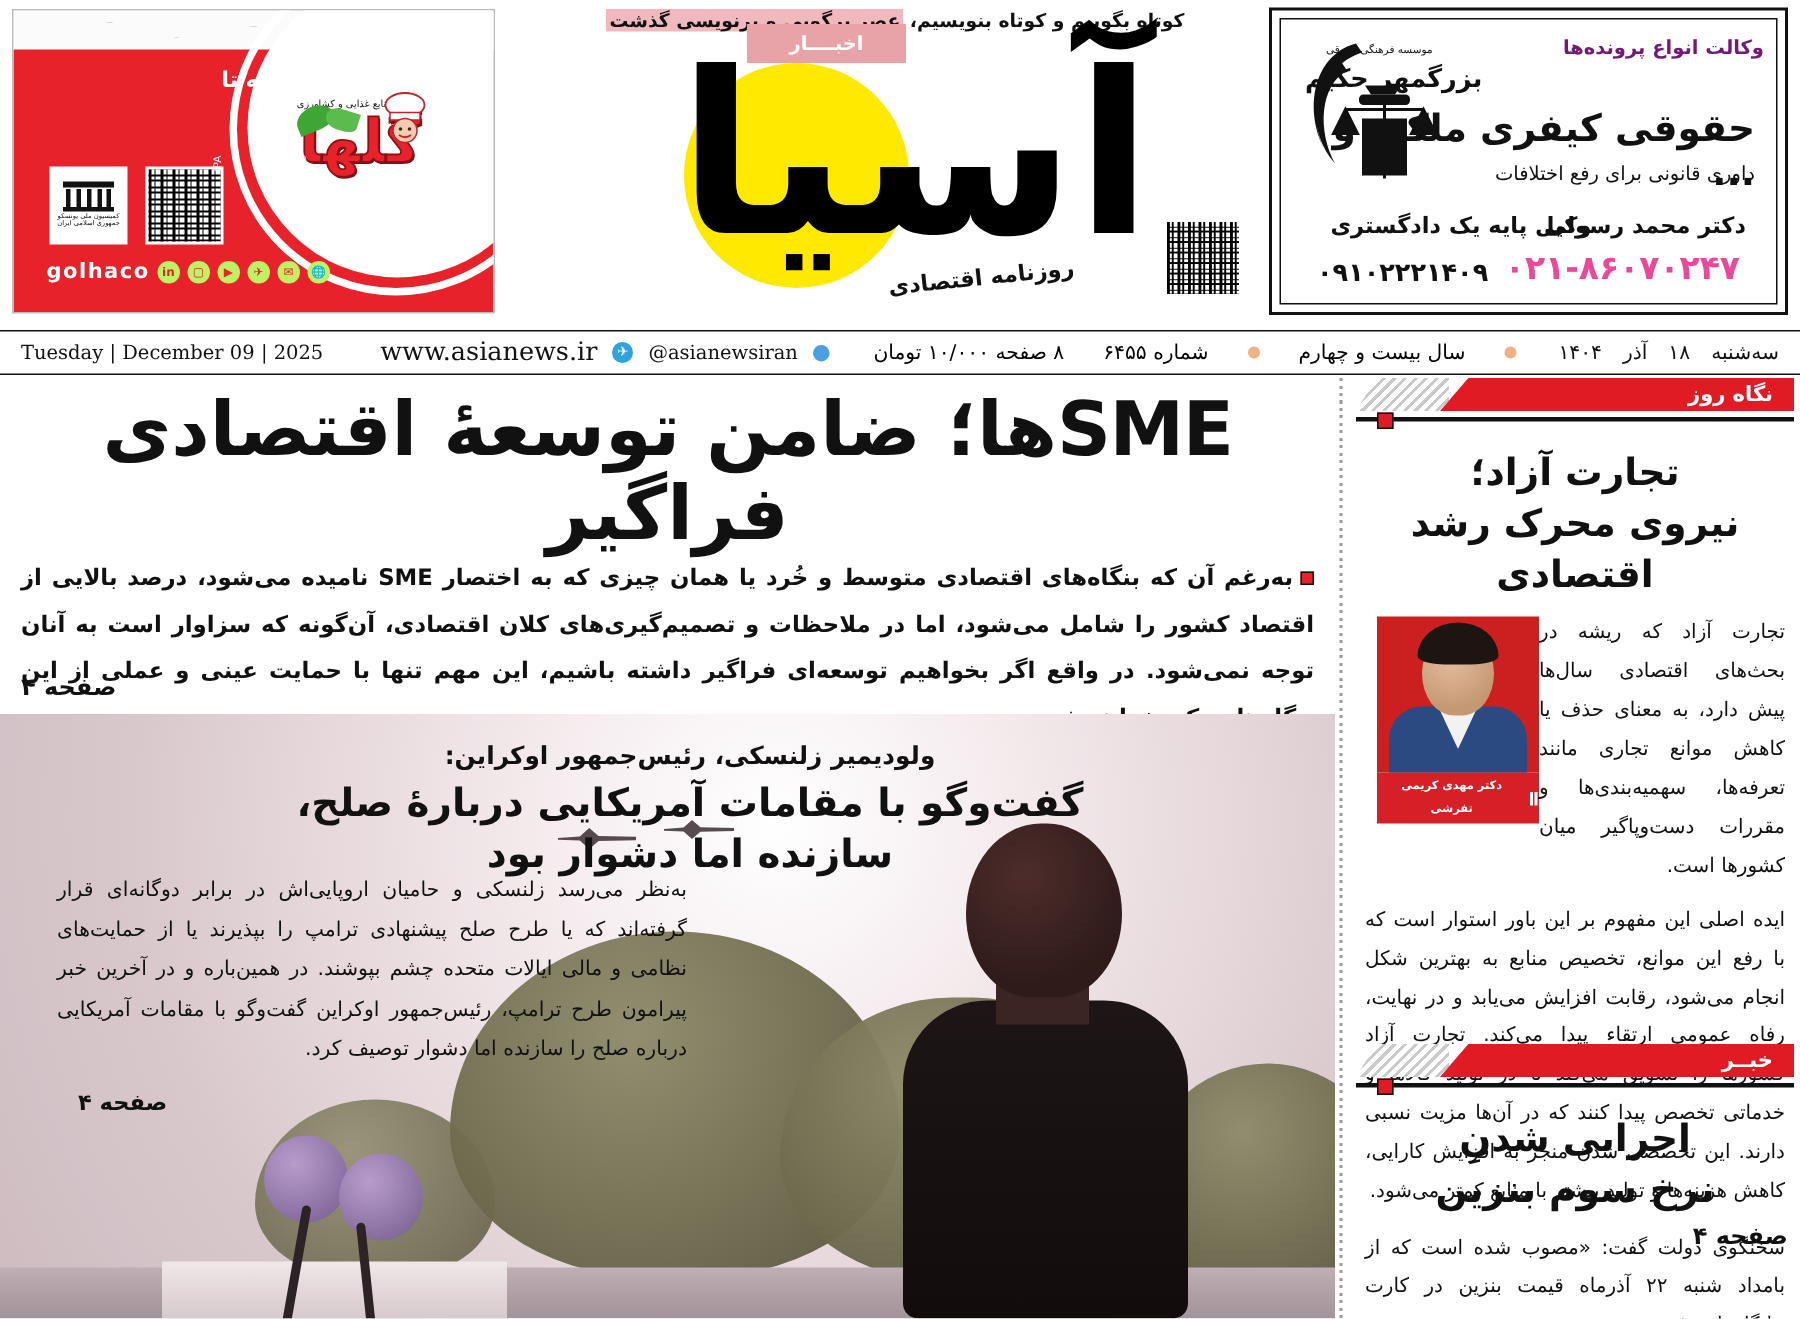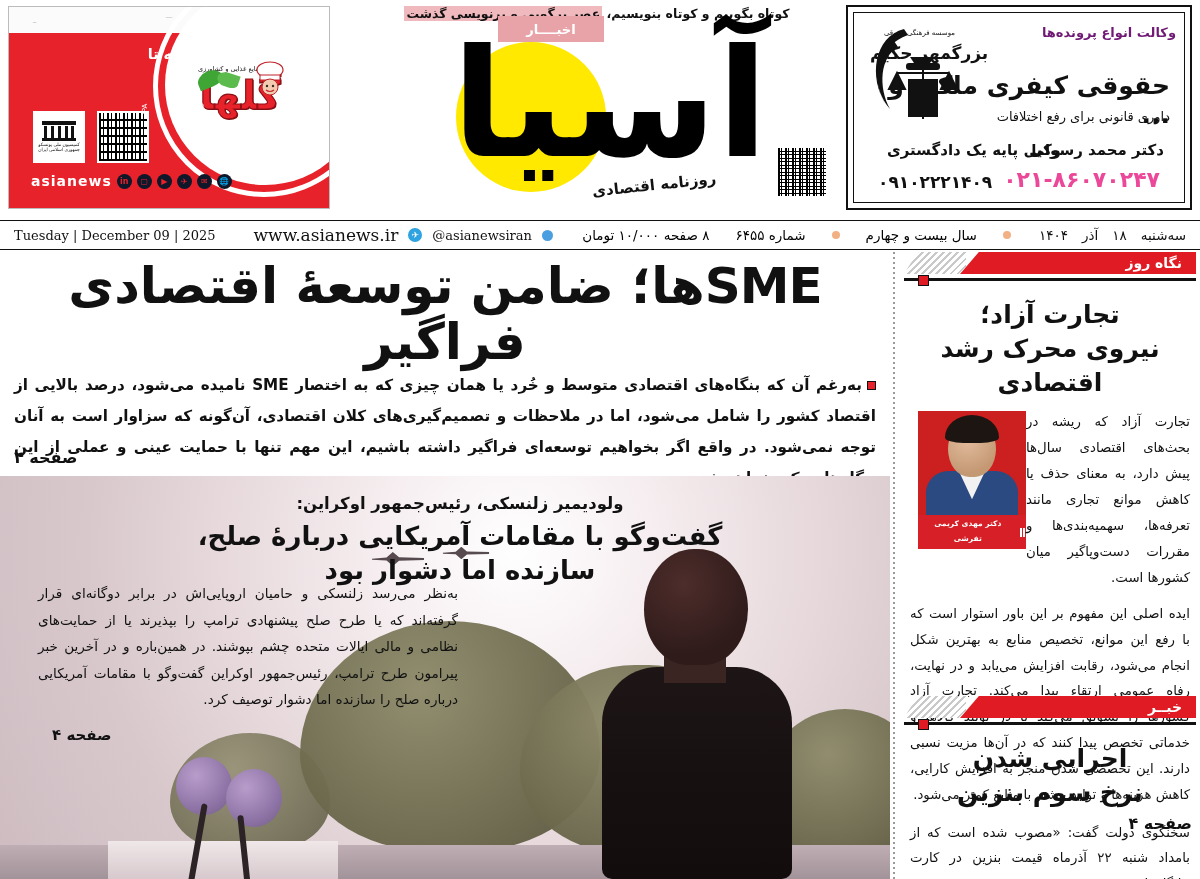--- a/index.html
+++ b/index.html
@@ -80,21 +80,21 @@
       linear-gradient(0deg, #000 20%, transparent 20%, transparent 45%, #000 45%, #000 55%, transparent 55%);
     background-size: 8px 8px, 8px 8px; background-color:#fff; }
   .unesco-box { width:52px; height:52px; background:#fff; display:flex; flex-direction:column; align-items:center; justify-content:center; }
   .unesco-temple { width:34px; height:20px; position:relative; }
   .unesco-temple .roof { position:absolute; top:0; left:0; width:34px; height:4px; background:#111; }
   .unesco-temple .col { position:absolute; top:5px; width:3px; height:13px; background:#111; }
   .unesco-temple .base { position:absolute; bottom:0; left:0; width:34px; height:3px; background:#111; }
   .unesco-cap { font-size:4.5px; color:#111; margin-top:2px; direction:rtl; text-align:center; line-height:1.1; }
 
   .ad-social { position:absolute; left:22px; top:166px; display:flex; align-items:center; gap:5px; z-index:5; }
-  .soc { width:15px; height:15px; border-radius:50%; background:#0f172a; color:#e8222a;
+  .soc { width:15px; height:15px; border-radius:50%; background:#bef264; color:#e8222a;
          font-size:8px; display:flex; align-items:center; justify-content:center; font-weight:bold; }
   .soc-label { color:#fff; font-size:14px; font-weight:bold; letter-spacing:1px; font-family:"DejaVu Sans", sans-serif; }
 
   
   .logo-block { position:absolute; left:336px; top:0; width:504px; height:218px; }
   .tagline {
     position:absolute; top:6px; right:8px; width:470px; text-align:center;
     font-size:12.5px; color:#111; direction:rtl; font-weight:600;
   }
   .tagline .hl { background:#f0b9bd; padding:0 2px; }
@@ -372,21 +372,21 @@
         </div>
       </div>
 
       <div class="ad-social">
         <span class="soc">🌐</span>
         <span class="soc">✉</span>
         <span class="soc">✈</span>
         <span class="soc">▶</span>
         <span class="soc">▢</span>
         <span class="soc">in</span>
-        <span class="soc-label">asianews</span>
+        <span class="soc-label">golhaco</span>
       </div>
     </div>
 
     <div class="logo-block">
       <div class="tagline">
         <span>کوتاه بگوییم و کوتاه بنویسیم، </span><span class="hl">عصر پرگویی و پرنویسی گذشت</span>
       </div>
       <div class="brand-ribbon">اخبــــار</div>
       <div class="sun"></div>
       <div class="logo-asia">آسیا</div>

